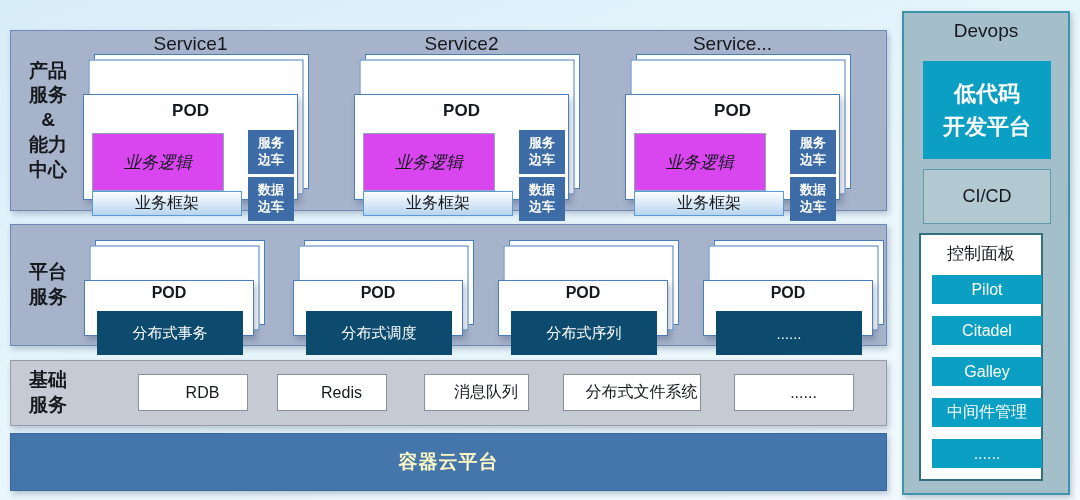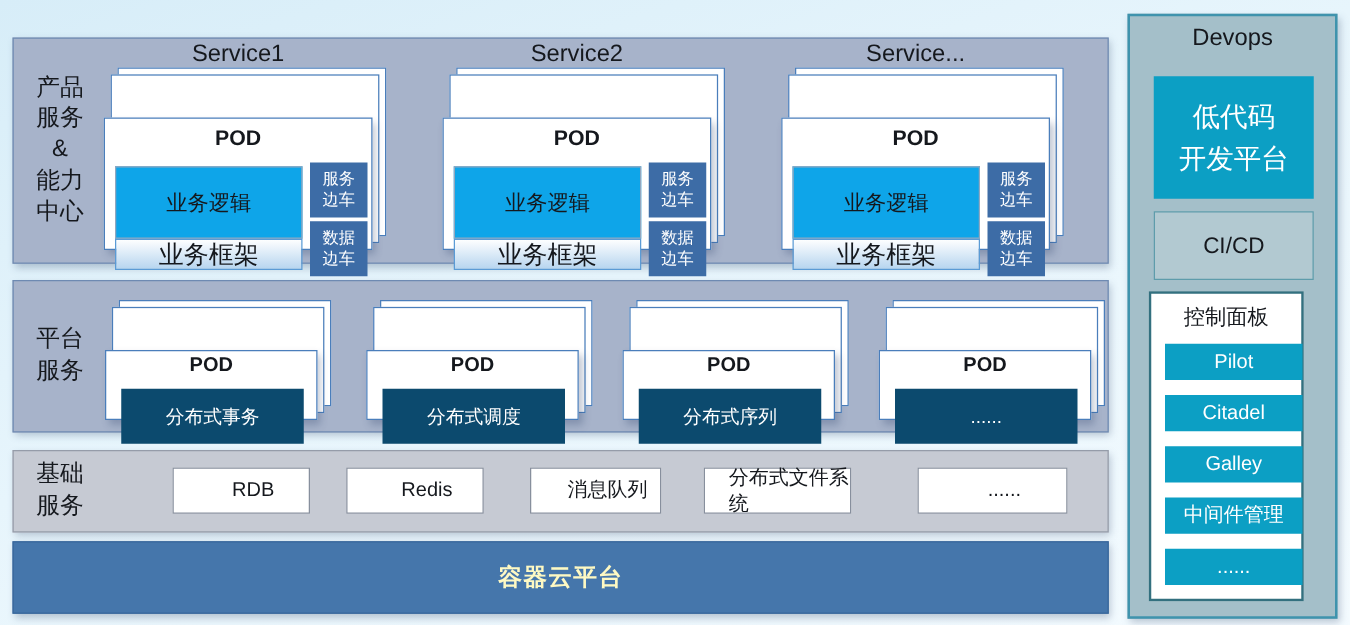--- a/index.html
+++ b/index.html
@@ -2,21 +2,21 @@
 <html><head>
 <meta charset="utf-8">
 <style>
   * { margin:0; padding:0; box-sizing:border-box; }
   html,body { background:#fff; }
   .canvas {
     position:relative; width:1080px; height:500px; overflow:hidden;
     background:linear-gradient(160deg,#d7edf8 0%,#e7f5fc 45%,#f4fbff 100%);
     font-family:"Liberation Sans","DejaVu Sans",sans-serif; color:#15181d;
   }
-  .pre { white-space:pre-line; }
+  .pre { white-space:pre-line;font-weight:bold; }
 
   
   .band {
     position:absolute; left:10px; width:877px;
     background:#a7b3ca; border:1px solid #6e8ab2;
     box-shadow:2px 3px 6px rgba(90,110,140,.38);
   }
   #band-product  { top:30px;  height:181px; }
   #band-platform { top:224px; height:122px; }
   #band-infra    { top:360px; height:66px; background:#c6cad3; border-color:#959ca9; }
@@ -42,28 +42,28 @@
     position:absolute; inset:0; background:#fff; border:1.5px solid #4a7ebb; z-index:1;
     box-shadow:3px 4px 6px rgba(50,70,110,.30);
     margin-top:29px;
   }
 
   
   .svc-title { position:absolute; top:2px; width:215px; text-align:center; font-size:19px; }
   .svc-stack { width:215px; height:135px; top:34px; }
   .pod-title { position:absolute; top:6px; left:0; right:0; text-align:center; font-size:17px; font-weight:600; }
   .logic {
-    position:absolute; left:8px; top:38px; width:150px; height:58px;
-    background:#0ea5e9; border:1px solid #92a7bf;
-    display:flex; align-items:center; justify-content:center; font-size:17px;
+    position:absolute; left:8px; top:38px; width:132px; height:58px;
+    background:#d946ef; border:1px solid #92a7bf;
+    display:flex; align-items:center; justify-content:center; font-size:17px;font-style:italic;
   }
   .framework {
     position:absolute; left:8px; top:96px; width:150px; height:25px;
     background:linear-gradient(#fdfeff,#b7d5ef); border:1px solid #5b9bd5;
-    display:flex; align-items:center; justify-content:center; font-size:20px;
+    display:flex; align-items:center; justify-content:center; font-size:16px;
   }
   .sidecar {
     position:absolute; left:164px; width:46px; height:44px; background:#3d6ca6; color:#fff;
     display:flex; align-items:center; justify-content:center; text-align:center;
     font-size:13px; line-height:1.3;
   }
   .sc1 { top:35px; } .sc2 { top:82px; }
 
   
   .pod2-stack { width:170px; height:85px; top:26px; }
@@ -188,21 +188,21 @@
       </div>
     </div>
   </div>
 
   <div class="band" id="band-infra">
     <div class="band-label pre">基础
 服务</div>
     <div class="infra-item" style="left:127px;width:110px">RDB</div>
     <div class="infra-item" style="left:266px;width:110px">Redis</div>
     <div class="infra-item" style="left:413px;width:105px">消息队列</div>
-    <div class="infra-item" style="left:552px;width:118px">分布式文件系统</div>
+    <div class="infra-item" style="left:552px;width:138px">分布式文件系统</div>
     <div class="infra-item" style="left:723px;width:120px">......</div>
   </div>
 
   <div class="band" id="band-container">
     <span class="container-title">容器云平台</span>
   </div>
 
   <div id="devops">
     <div class="devops-title">Devops</div>
     <div class="lowcode pre">低代码

